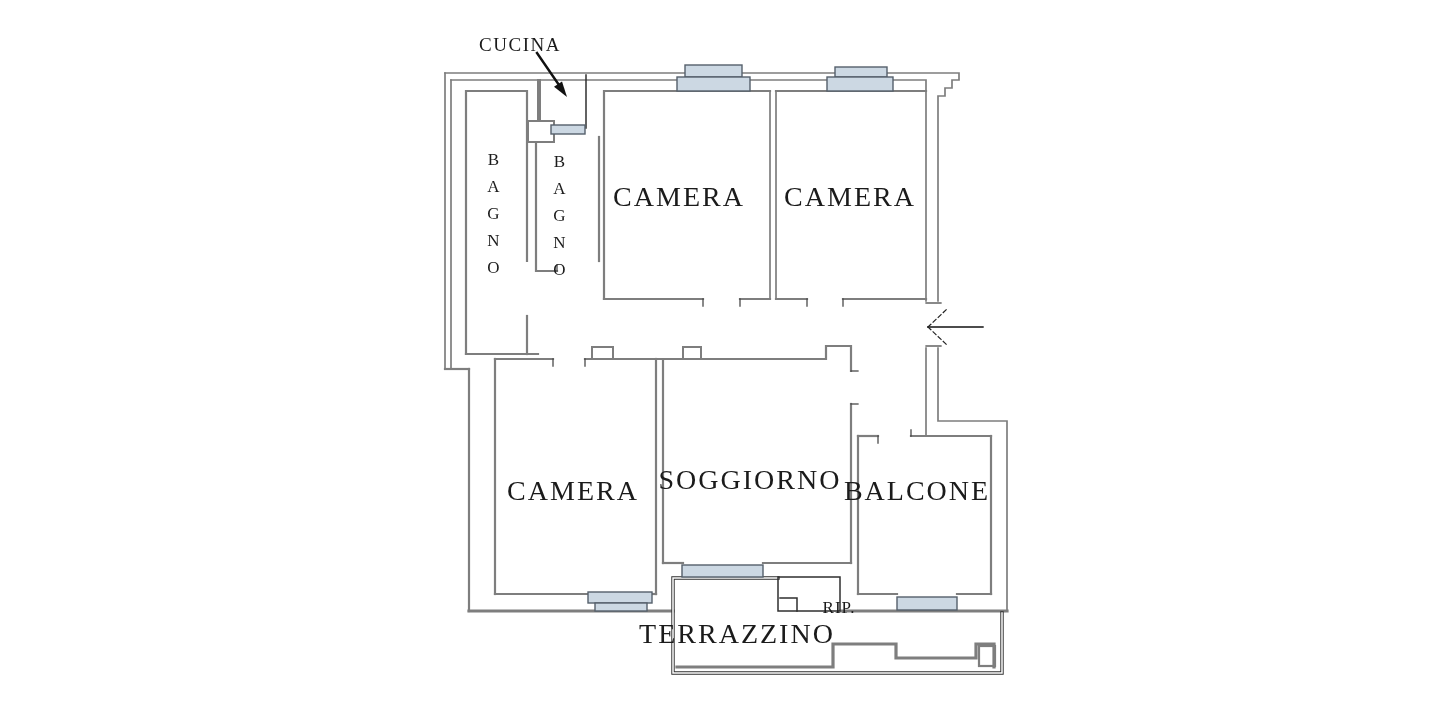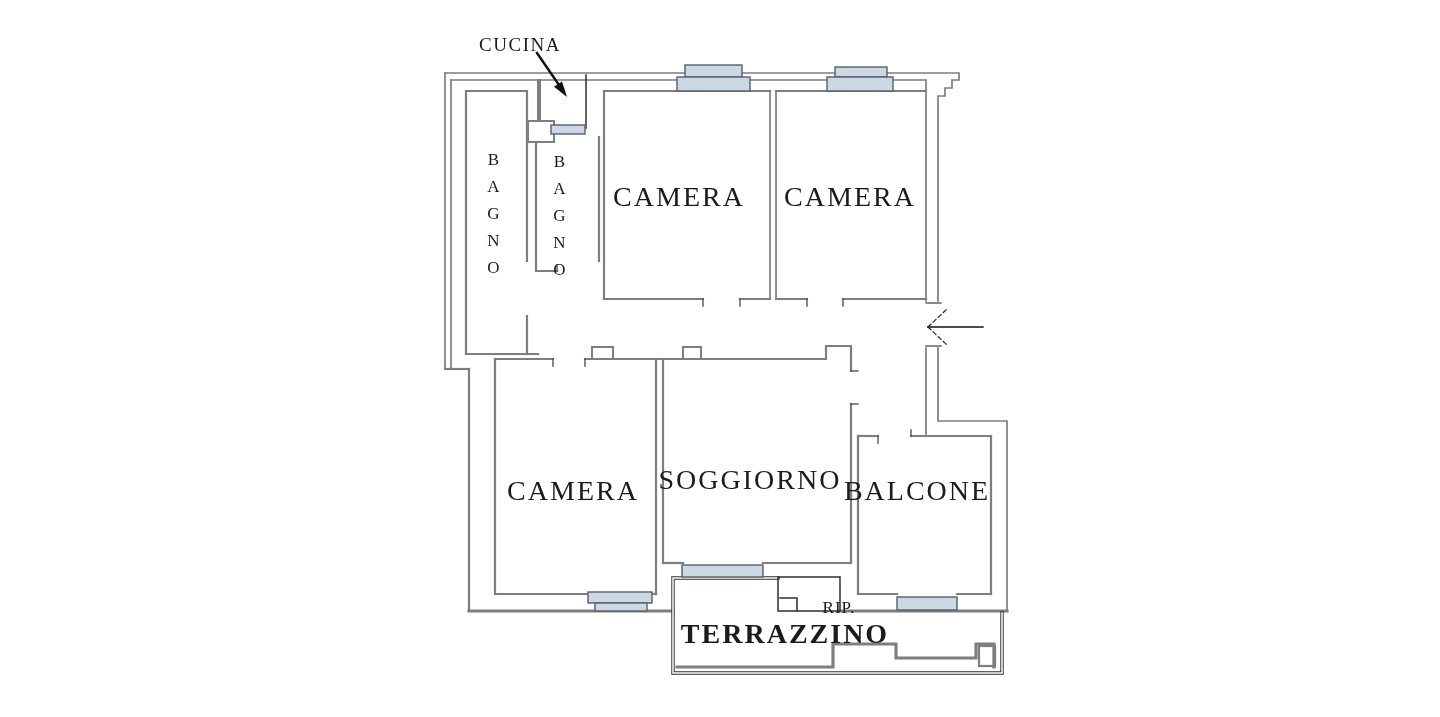--- a/index.html
+++ b/index.html
@@ -163,15 +163,15 @@
   <div class="label" style="left:850px;top:197px;">CAMERA</div>
 
   <div class="label" style="left:573px;top:491px;">CAMERA</div>
 
   <div class="label" style="left:750px;top:480px;">SOGGIORNO</div>
 
   <div class="label" style="left:917px;top:491px;">BALCONE</div>
 
   <div class="label label-rip" style="left:839px;top:592px;margin-top:16px;">RIP.</div>
 
-  <div class="label" style="left:785px;top:634px;font-weight:bold;">TERRAZZINO</div>
+  <div class="label" style="left:737px;top:634px;">TERRAZZINO</div>
 
 </div>
 
 </body></html>

